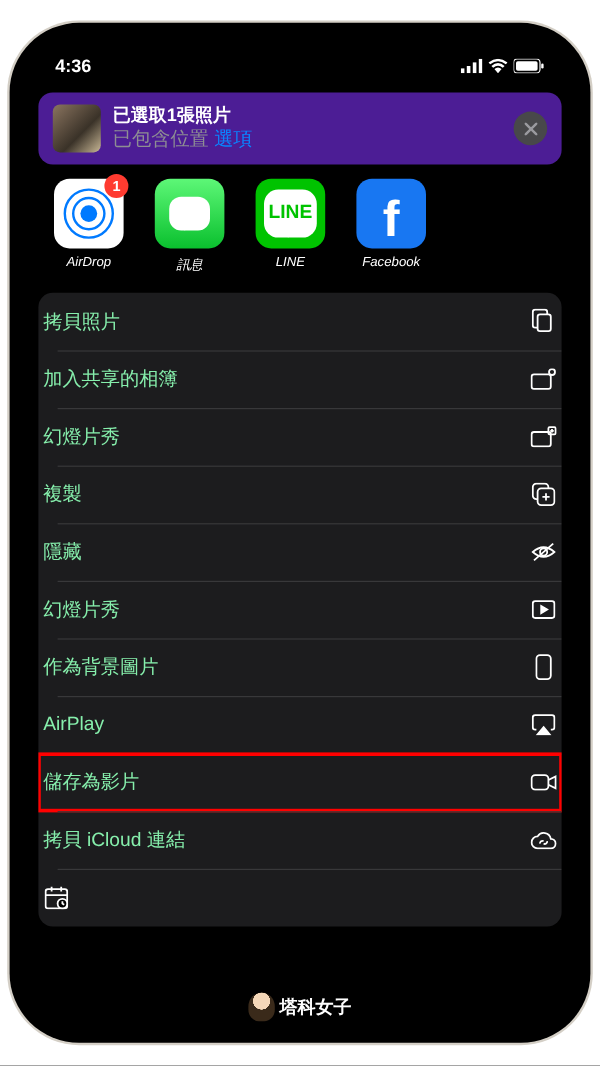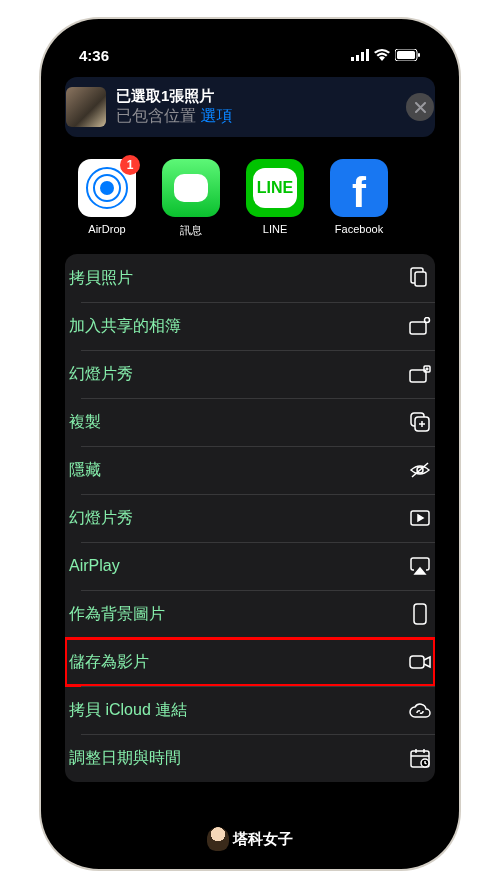--- a/index.html
+++ b/index.html
@@ -6,21 +6,21 @@
     body {
       width: 500px;
       height: 888px;
       background: #fff;
       display: flex;
       align-items: center;
       justify-content: center;
       font-family: -apple-system, BlinkMacSystemFont, "Segoe UI", sans-serif;
     }
     .phone-frame {
-      width: 418px;
+      width: 484px;
       height: 850px;
       background: #000;
       border-radius: 58px;
       padding: 14px;
       position: relative;
       box-shadow: 0 0 0 2px #d4cfc6;
     }
     .screen {
       width: 100%;
       height: 100%;
@@ -49,27 +49,27 @@
       color: #fff;
       font-size: 15px;
       font-weight: 600;
     }
     .status-right { display: flex; gap: 5px; align-items: center; }
     .content {
       padding: 0 10px;
       color: #fff;
     }
     .header-card {
-      background: #0f172a;
+      background: #4c1d95;
       border-radius: 12px;
-      padding: 10px 1px;
+      padding: 10px 12px;
       display: flex;
       align-items: center;
       gap: 10px;
-      margin-bottom: 22px;
+      margin-bottom: 12px;
     }
     .thumb {
       width: 40px;
       height: 40px;
       border-radius: 6px;
       background: linear-gradient(135deg, #8b7560 0%, #3a3228 60%, #c9b896 100%);
       flex-shrink: 0;
     }
     .header-text { flex: 1; }
     .header-title { font-size: 15px; font-weight: 600; color: #fff; }
@@ -100,21 +100,21 @@
     }
     .app-icon {
       width: 58px;
       height: 58px;
       border-radius: 13px;
       position: relative;
       display: flex;
       align-items: center;
       justify-content: center;
     }
-    .app-label { font-size: 11px; color: #fff; text-align: left; }
+    .app-label { font-size: 11px; color: #fff; text-align: left; font-style: italic; }
     .badge {
       position: absolute;
       top: -4px;
       right: -4px;
       width: 20px;
       height: 20px;
       background: #ff3b30;
       border-radius: 50%;
       color: #fff;
       font-size: 12px;
@@ -373,56 +373,55 @@
         <div class="action-item">
           <span>幻燈片秀</span>
           <span class="action-icon">
               <svg width="20" height="16" viewBox="0 0 20 16" fill="none" stroke="#fff" stroke-width="1.5">
                 <rect x="1" y="1" width="18" height="14" rx="2"></rect>
                 <path d="M8 5 l5 3 l-5 3 Z" fill="#fff"></path>
               </svg>
             </span>
         </div>
         <div class="action-item">
+          <span>作為背景圖片</span>
+          <span class="action-icon">
+              <svg width="14" height="22" viewBox="0 0 14 22" fill="none" stroke="#fff" stroke-width="1.5">
+                <rect x="1" y="1" width="12" height="20" rx="3"></rect>
+              </svg>
+            </span>
+        </div>
+        <div class="action-item">
           <span>AirPlay</span>
           <span class="action-icon">
               <svg width="20" height="18" viewBox="0 0 20 18" fill="none" stroke="#fff" stroke-width="1.5">
                 <path d="M4 13 H3 a2 2 0 0 1 -2 -2 V3 a2 2 0 0 1 2 -2 h14 a2 2 0 0 1 2 2 v8 a2 2 0 0 1 -2 2 h-1"></path>
                 <path d="M10 11 l5 6 H5 Z" fill="#fff"></path>
               </svg>
             </span>
         </div>
-        <div class="action-item">
-          <span>作為背景圖片</span>
-          <span class="action-icon">
-              <svg width="14" height="22" viewBox="0 0 14 22" fill="none" stroke="#fff" stroke-width="1.5">
-                <rect x="1" y="1" width="12" height="20" rx="3"></rect>
-              </svg>
-            </span>
-        </div>
         <div class="action-item highlighted">
           <span>儲存為影片</span>
           <span class="action-icon">
               <svg width="22" height="14" viewBox="0 0 22 14" fill="none" stroke="#fff" stroke-width="1.5">
                 <rect x="1" y="1" width="14" height="12" rx="3"></rect>
                 <path d="M15 5 l6 -3 v10 l-6 -3"></path>
               </svg>
             </span>
         </div>
         <div class="action-item">
           <span>拷貝 iCloud 連結</span>
           <span class="action-icon">
               <svg width="22" height="16" viewBox="0 0 22 16" fill="none" stroke="#fff" stroke-width="1.5">
                 <path d="M6 15 a5 5 0 0 1 0 -10 a6 6 0 0 1 11 2 a4 4 0 0 1 0 8 Z"></path>
                 <path d="M8 11 a2 2 0 0 1 3 -2 M14 9 a2 2 0 0 1 -3 2"></path>
               </svg>
             </span>
         </div>
         <div class="action-item">
-          <span>調整日期與時間</span>
           <span class="action-icon">
               <svg width="20" height="20" viewBox="0 0 20 20" fill="none" stroke="#fff" stroke-width="1.5">
                 <rect x="1" y="3" width="18" height="16" rx="2"></rect>
                 <line x1="1" y1="8" x2="19" y2="8"></line>
                 <line x1="6" y1="1" x2="6" y2="5"></line>
                 <line x1="14" y1="1" x2="14" y2="5"></line>
                 <circle cx="15" cy="15" r="4" fill="#000"></circle>
                 <path d="M15 13 v2 l1.5 1"></path>
               </svg>
             </span>

